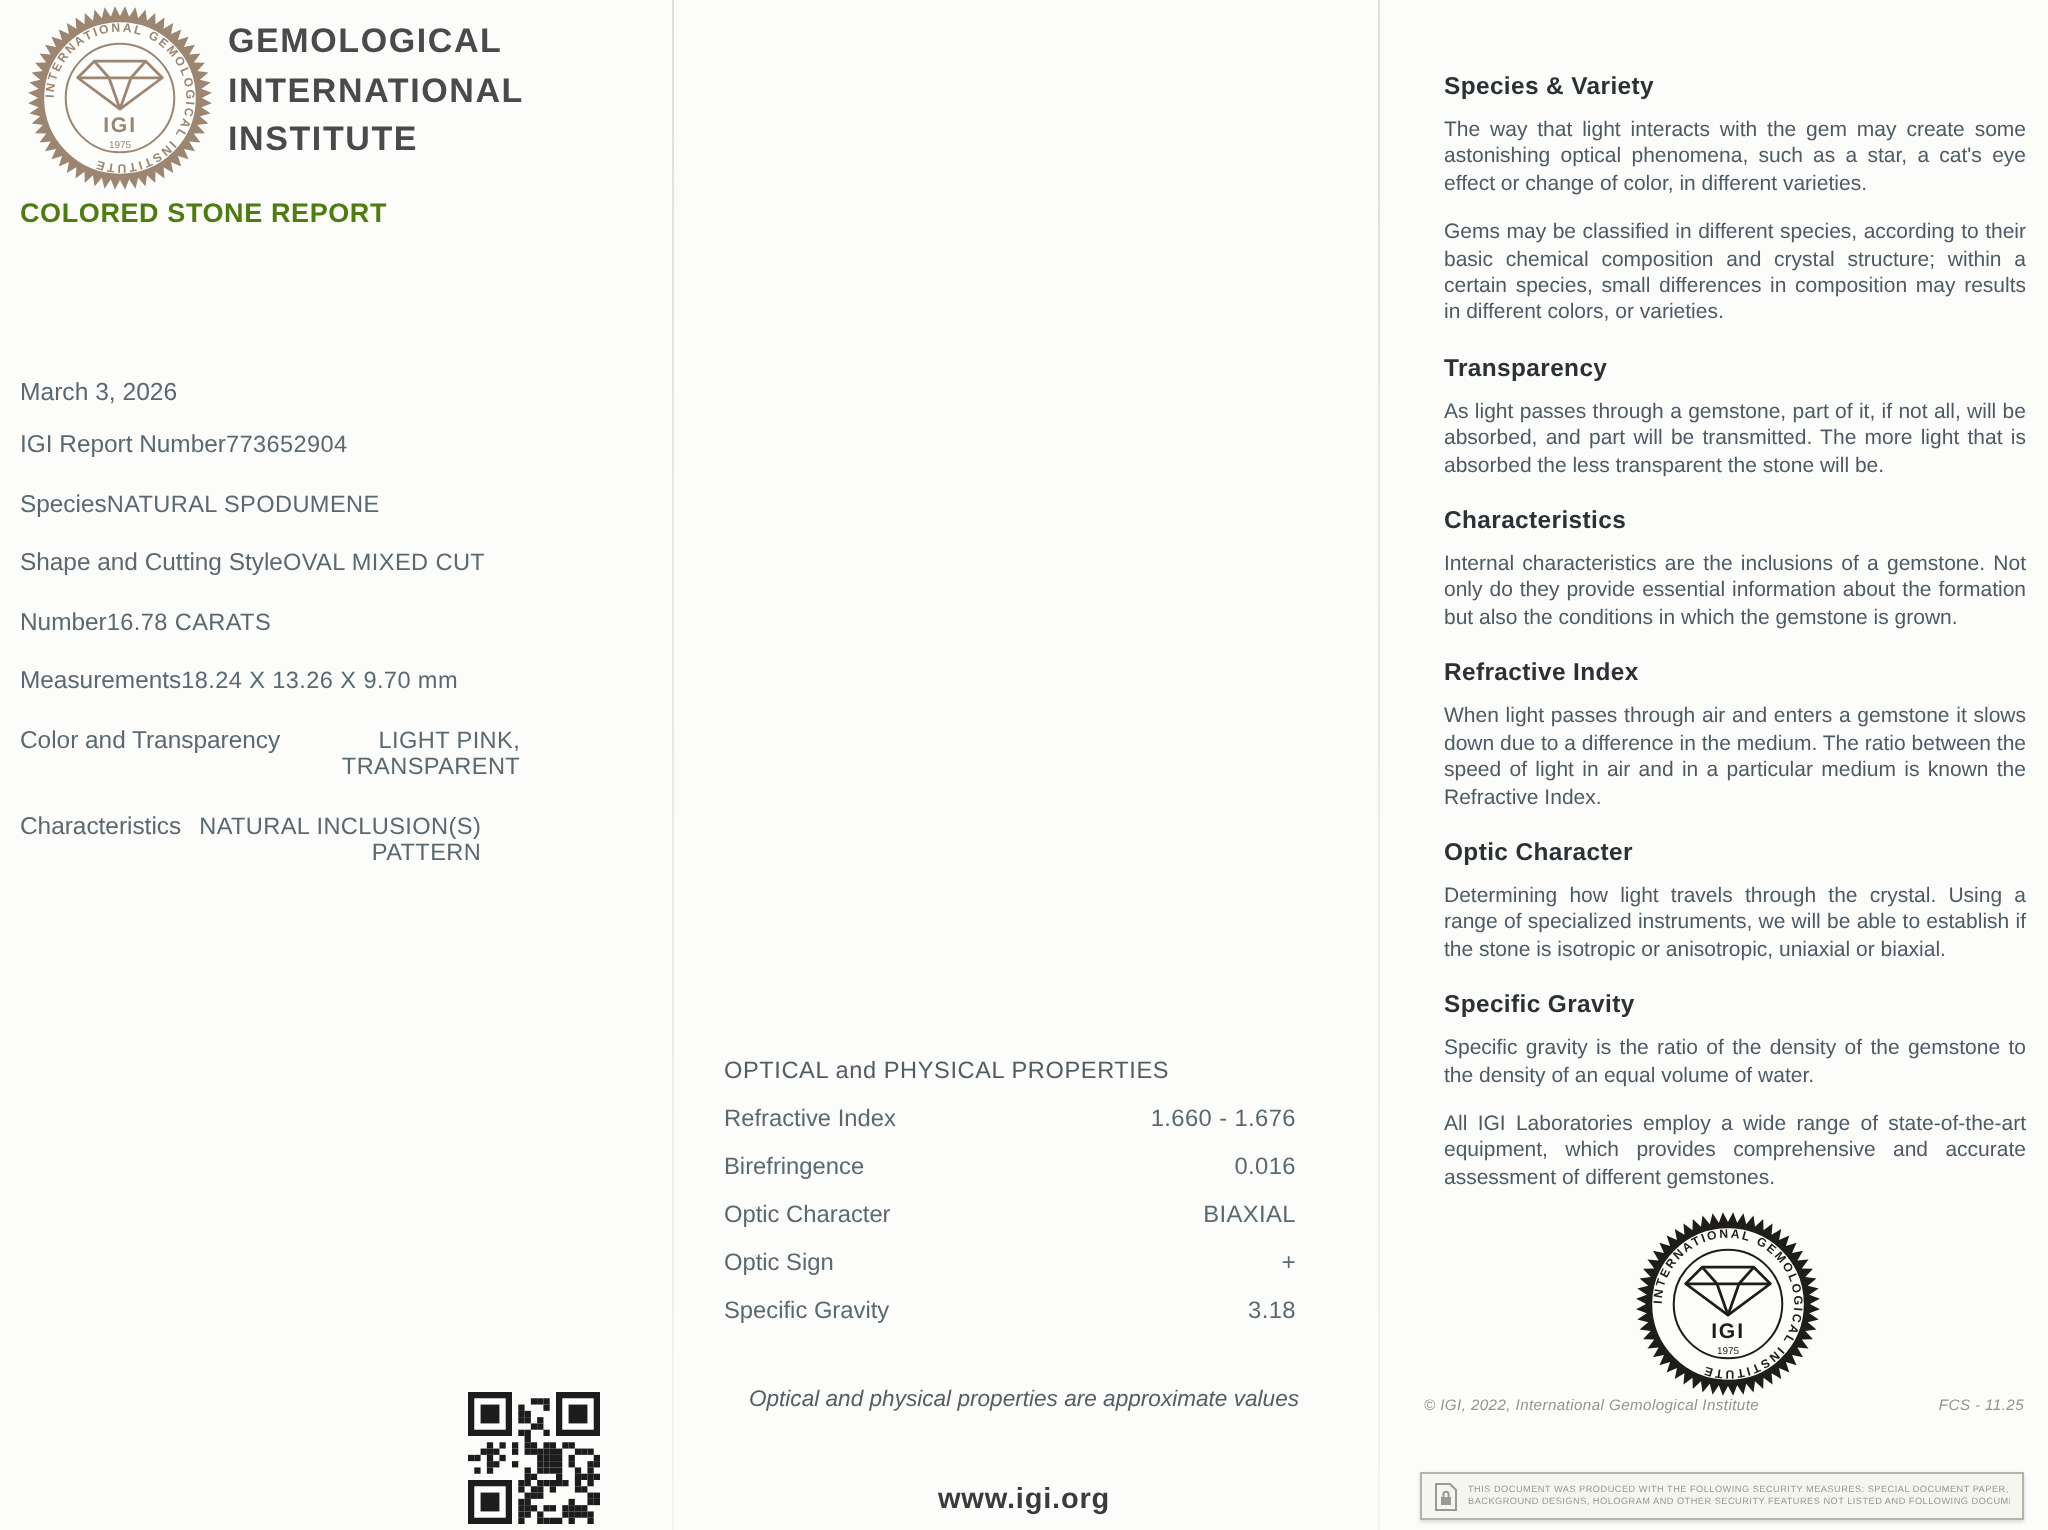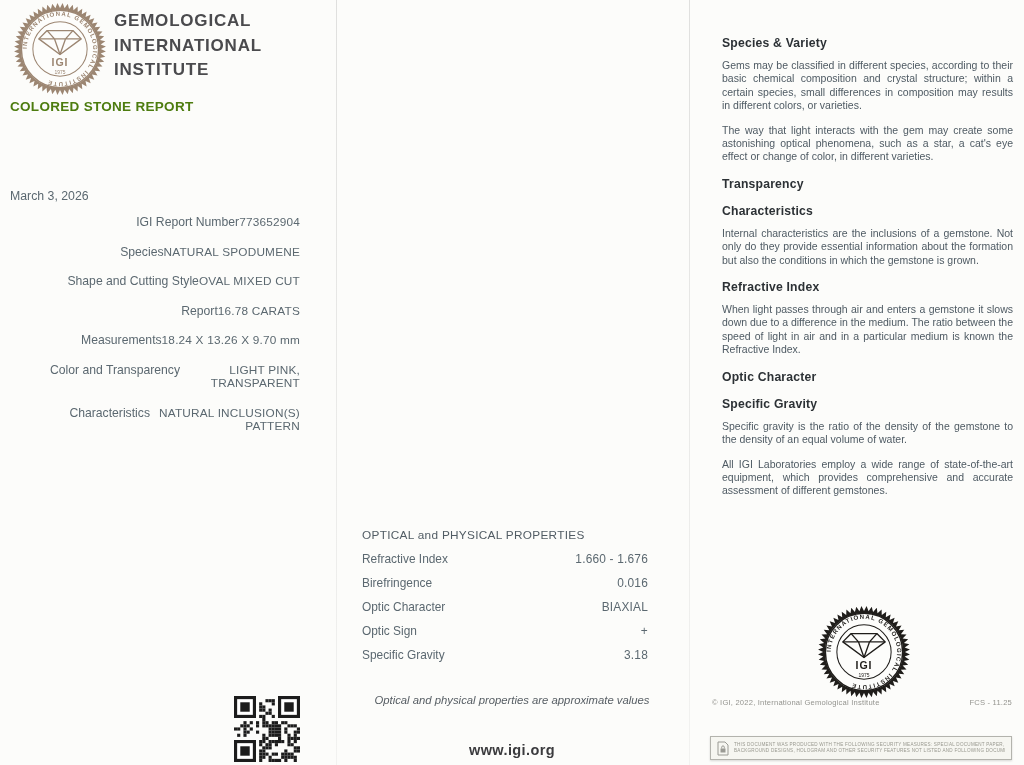--- a/index.html
+++ b/index.html
@@ -14,21 +14,21 @@
 
   
   .seal{position:absolute;}
   .seal-tan{left:14px;top:3px;width:92px;height:92px;}
   .brand-name{position:absolute;left:114px;top:9px;font-size:17px;font-weight:bold;
     color:#4a4a4d;letter-spacing:.8px;line-height:24.5px;}
   .report-title{position:absolute;left:10px;top:99px;margin:0;font-size:13.5px;
     font-weight:bold;color:#4d7c0f;letter-spacing:.3px;}
   .date{position:absolute;left:10px;top:189px;font-size:12.3px;}
   .fields{position:absolute;left:10px;top:216px;width:290px;}
-  .frow{display:flex;justify-content:flex-end;align-items:flex-start;margin-bottom:16px;}
+  .frow{display:flex;justify-content:flex-start;align-items:flex-start;margin-bottom:16px;}
   .flabel{font-size:12.2px;line-height:13px;}
   .fvalue{font-size:11.8px;line-height:13.5px;text-align:right;max-width:165px;letter-spacing:.2px;}
   .qr{position:absolute;left:234px;top:696px;width:66px;height:66px;}
 
   
   .props{position:absolute;left:362px;top:529px;width:286px;}
   .props-title{font-size:11.8px;color:#515c64;letter-spacing:.3px;margin-bottom:11px;line-height:13px;}
   .prow{display:flex;justify-content:space-between;margin-bottom:11px;line-height:13px;}
   .plabel{font-size:11.9px;}
   .pvalue{font-size:11.9px;letter-spacing:.2px;}
@@ -37,21 +37,21 @@
   .website{position:absolute;left:362px;top:742px;width:300px;text-align:center;
     font-size:14.5px;font-weight:bold;color:#3b3b3e;letter-spacing:.4px;}
 
   
   .glossary{position:absolute;left:722px;top:36px;width:291px;}
   .glossary h3{font-size:12.2px;color:#2c3135;margin:13px 0 9px;letter-spacing:.2px;}
   .glossary h3:first-child{margin-top:0;}
   .glossary p{font-size:10.5px;line-height:13.4px;color:#4e5a63;text-align:justify;margin:0 0 11px;}
   .seal-black{left:818px;top:606px;width:92px;height:92px;}
   .footline{position:absolute;left:712px;top:698px;width:300px;display:flex;
-    justify-content:space-between;font-size:7.6px;color:#94948f;letter-spacing:.2px;}
+    justify-content:space-between;font-size:7.6px;color:#94948f;letter-spacing:.2px;font-style:italic;}
   .securitybox{position:absolute;left:710px;top:736px;width:302px;height:24px;
     border:1px solid #b3b3ad;background:#f6f6f1;display:flex;align-items:center;
     gap:5px;padding:0 6px;box-sizing:border-box;box-shadow:0 1px 2px rgba(0,0,0,.15);}
   .sec-icon{flex:0 0 auto;width:12px;height:15px;}
   .sec-text{font-size:4.6px;line-height:6.5px;color:#98988f;letter-spacing:.25px;white-space:nowrap;overflow:hidden;}
 </style>
 </head>
 <body>
 
 <div class="divider d1"></div>
@@ -89,21 +89,21 @@
     </div>
     <div class="frow">
       <span class="flabel">Species</span>
       <span class="fvalue">NATURAL SPODUMENE</span>
     </div>
     <div class="frow">
       <span class="flabel">Shape and Cutting Style</span>
       <span class="fvalue">OVAL MIXED CUT</span>
     </div>
     <div class="frow">
-      <span class="flabel">Report</span>
+      <span class="flabel">Number</span>
       <span class="fvalue">16.78 CARATS</span>
     </div>
     <div class="frow">
       <span class="flabel">Measurements</span>
       <span class="fvalue">18.24 X 13.26 X 9.70 mm</span>
     </div>
     <div class="frow">
       <span class="flabel">Color and Transparency</span>
       <span class="fvalue" style="max-width:120px">LIGHT PINK, TRANSPARENT</span>
     </div>
@@ -273,28 +273,30 @@
       <span class="pvalue">3.18</span>
     </div>
   </div>
   <div class="props-note">Optical and physical properties are approximate values</div>
   <div class="website">www.igi.org</div>
 </section>
 
 <section>
   <div class="glossary">
     <h3>Species &amp; Variety</h3>
+    <p>The way that light interacts with the gem may create some astonishing optical phenomena, such as a star, a cat's eye effect or change of color, in different varieties.</p>
     <p>Gems may be classified in different species, according to their basic chemical composition and crystal structure; within a certain species, small differences in composition may results in different colors, or varieties.</p>
-    <p>The way that light interacts with the gem may create some astonishing optical phenomena, such as a star, a cat's eye effect or change of color, in different varieties.</p>
     <h3>Transparency</h3>
+    <p>As light passes through a gemstone, part of it, if not all, will be absorbed, and part will be transmitted. The more light that is absorbed the less transparent the stone will be.</p>
     <h3>Characteristics</h3>
     <p>Internal characteristics are the inclusions of a gemstone. Not only do they provide essential information about the formation but also the conditions in which the gemstone is grown.</p>
     <h3>Refractive Index</h3>
     <p>When light passes through air and enters a gemstone it slows down due to a difference in the medium. The ratio between the speed of light in air and in a particular medium is known the Refractive Index.</p>
     <h3>Optic Character</h3>
+    <p>Determining how light travels through the crystal. Using a range of specialized instruments, we will be able to establish if the stone is isotropic or anisotropic, uniaxial or biaxial.</p>
     <h3>Specific Gravity</h3>
     <p>Specific gravity is the ratio of the density of the gemstone to the density of an equal volume of water.</p>
     <p>All IGI Laboratories employ a wide range of state-of-the-art equipment, which provides comprehensive and accurate assessment of different gemstones.</p>
   </div>
 
   <div class="seal seal-black" id="seal2"><svg viewBox="0 0 100 100" width="100%" height="100%">
         <polygon points="94.50,50.00 99.92,52.80 94.22,54.98 99.29,58.38 93.38,59.90 98.05,63.84 92.00,64.70 96.19,69.13 90.09,69.31 93.76,74.19 87.68,73.68 90.78,78.93 84.79,77.75 87.28,83.32 81.47,81.47 83.32,87.28 77.75,84.79 78.93,90.78 73.68,87.68 74.19,93.76 69.31,90.09 69.13,96.19 64.70,92.00 63.84,98.05 59.90,93.38 58.38,99.29 54.98,94.22 52.80,99.92 50.00,94.50 47.20,99.92 45.02,94.22 41.62,99.29 40.10,93.38 36.16,98.05 35.30,92.00 30.87,96.19 30.69,90.09 25.81,93.76 26.32,87.68 21.07,90.78 22.25,84.79 16.68,87.28 18.53,81.47 12.72,83.32 15.21,77.75 9.22,78.93 12.32,73.68 6.24,74.19 9.91,69.31 3.81,69.13 8.00,64.70 1.95,63.84 6.62,59.90 0.71,58.38 5.78,54.98 0.08,52.80 5.50,50.00 0.08,47.20 5.78,45.02 0.71,41.62 6.62,40.10 1.95,36.16 8.00,35.30 3.81,30.87 9.91,30.69 6.24,25.81 12.32,26.32 9.22,21.07 15.21,22.25 12.72,16.68 18.53,18.53 16.68,12.72 22.25,15.21 21.07,9.22 26.32,12.32 25.81,6.24 30.69,9.91 30.87,3.81 35.30,8.00 36.16,1.95 40.10,6.62 41.62,0.71 45.02,5.78 47.20,0.08 50.00,5.50 52.80,0.08 54.98,5.78 58.38,0.71 59.90,6.62 63.84,1.95 64.70,8.00 69.13,3.81 69.31,9.91 74.19,6.24 73.68,12.32 78.93,9.22 77.75,15.21 83.32,12.72 81.47,18.53 87.28,16.68 84.79,22.25 90.78,21.07 87.68,26.32 93.76,25.81 90.09,30.69 96.19,30.87 92.00,35.30 98.05,36.16 93.38,40.10 99.29,41.62 94.22,45.02 99.92,47.20" fill="#1f1d1a"></polygon>
         <circle cx="50" cy="50" r="42.5" fill="#fdfdfb"></circle>
         <circle cx="50" cy="50" r="42" fill="none" stroke="#1f1d1a" stroke-width="1.6"></circle>
         <circle cx="50" cy="50" r="29.5" fill="none" stroke="#1f1d1a" stroke-width="1.1"></circle>

